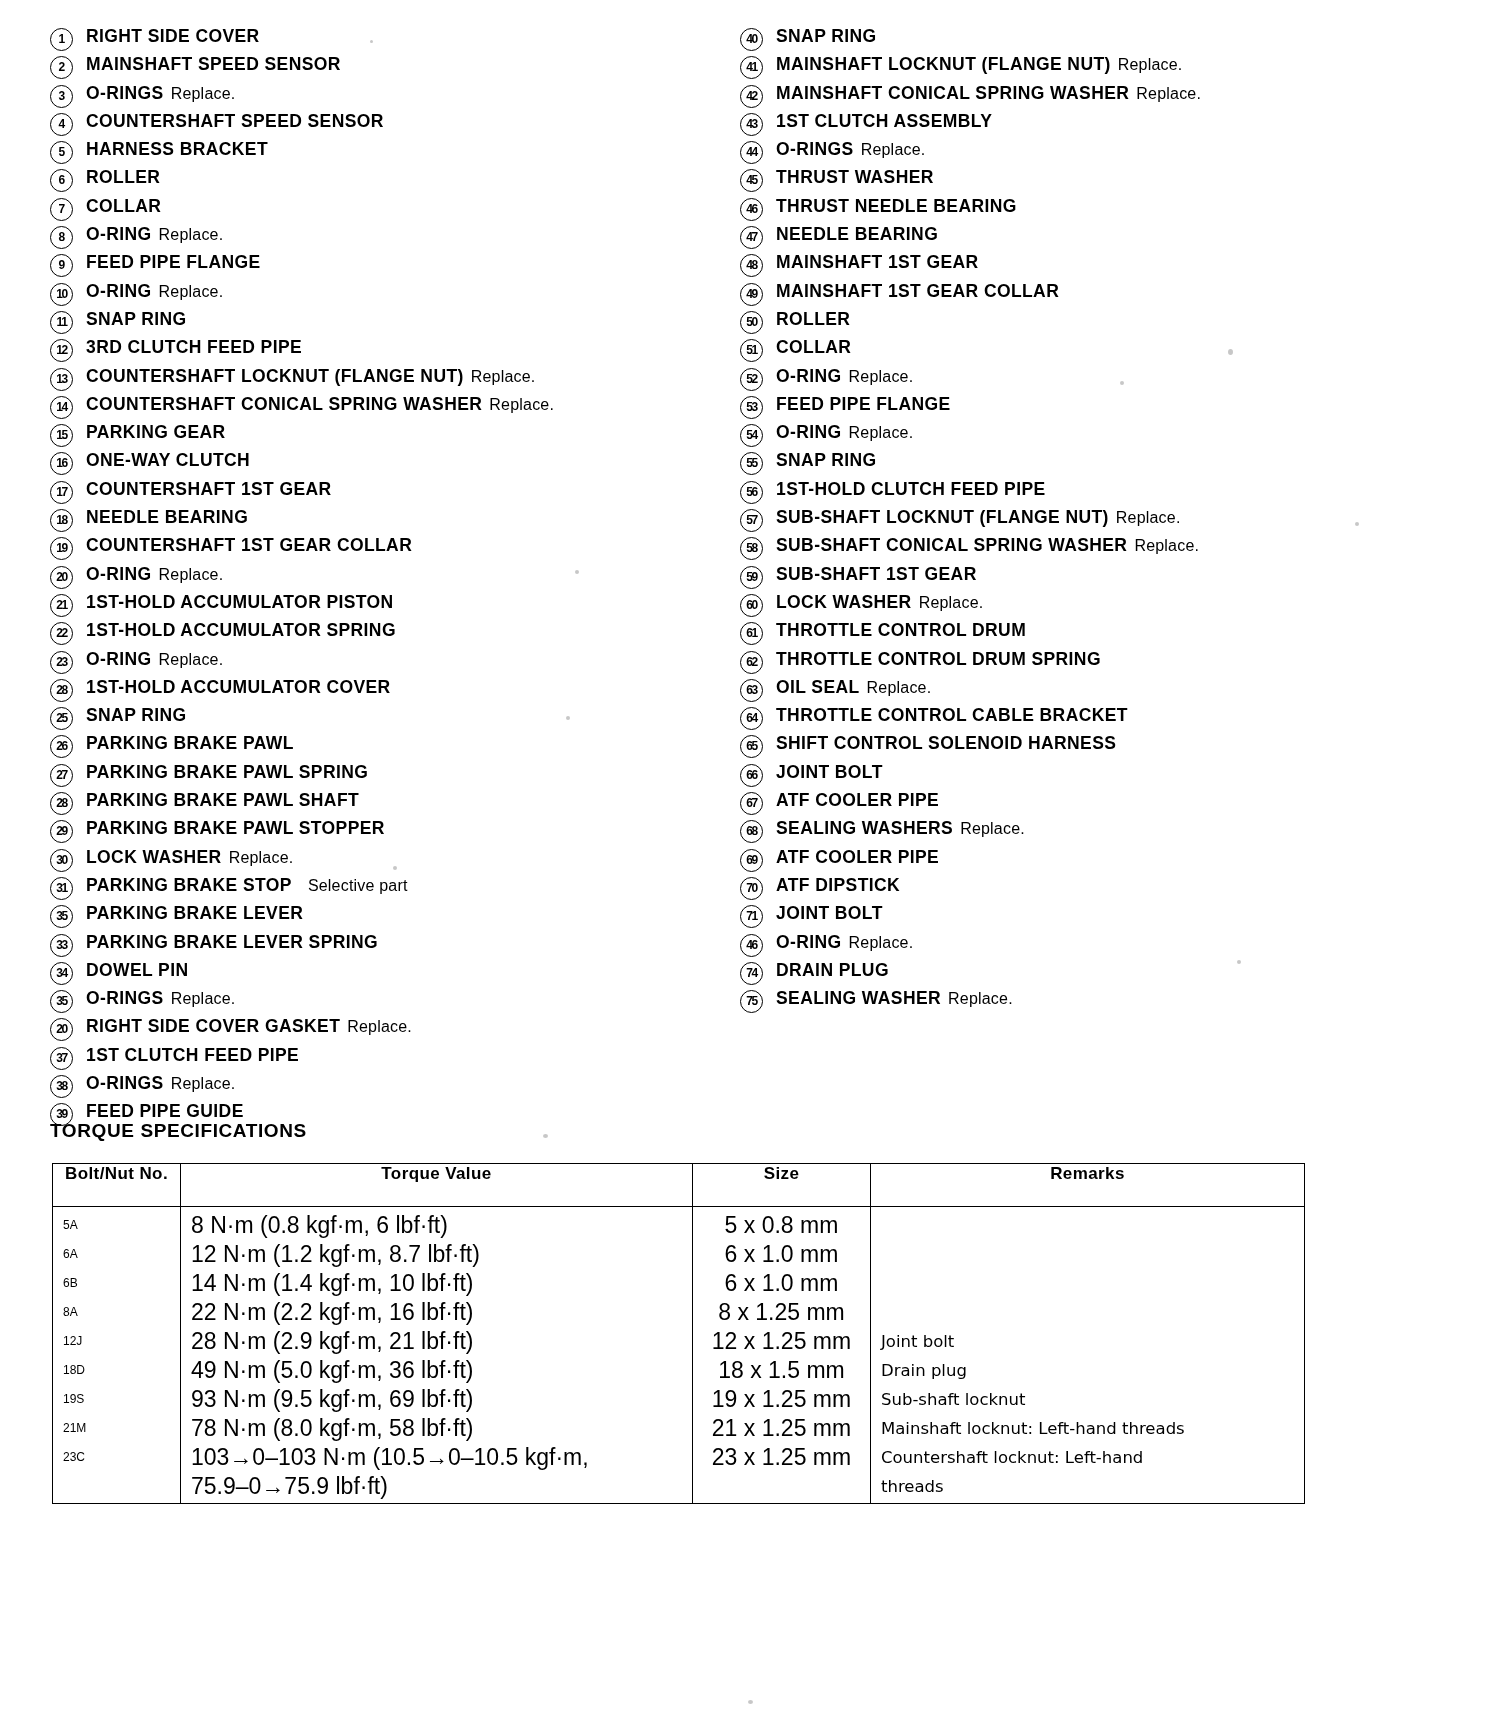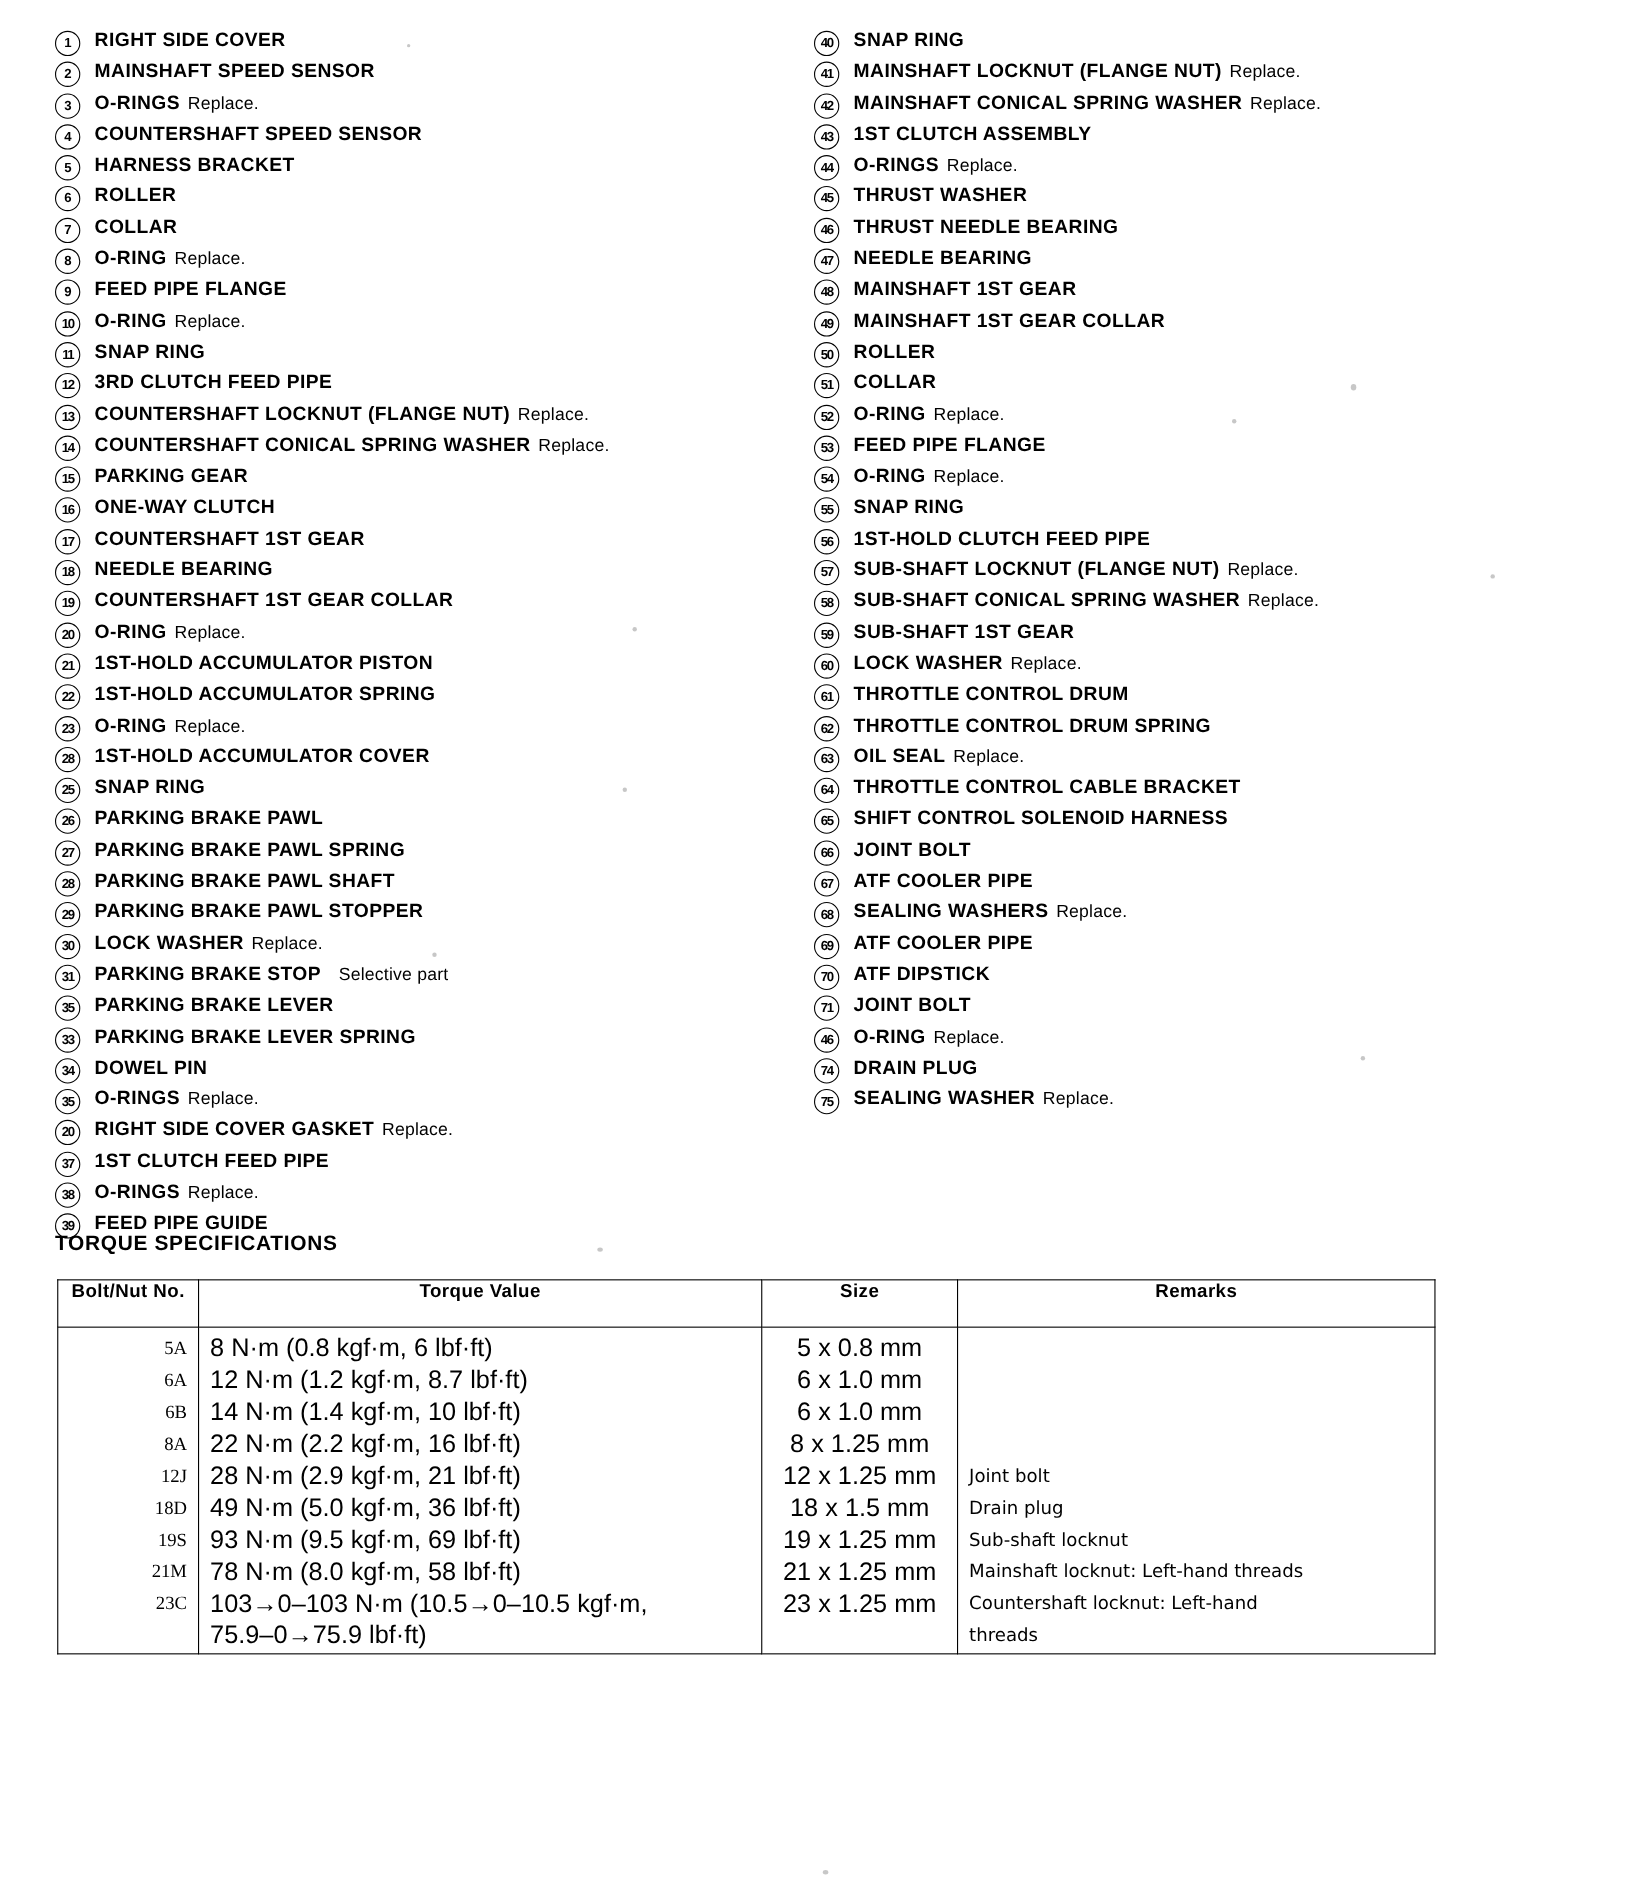--- a/index.html
+++ b/index.html
@@ -114,21 +114,21 @@
   .col-torque { width: 512px; }
   .col-size   { width: 178px; }
   .col-remarks{ width: 434px; }
 
   .cell-inner {
     padding: 4px 10px 2px 10px;
     font-size: 23px;
     line-height: 29px;
     white-space: pre-line;
   }
-  .c-no     { text-align: right; font-size: 17px; font-family: Liberation Serif, serif; }
+  .c-no     { text-align: left; font-size: 12px; }
   .c-torque { text-align: left; }
   .c-size   { text-align: center; }
   .c-remarks{ text-align: left; font-weight: normal; font-family: "DejaVu Sans", sans-serif; font-size: 16.5px; }
 
   .stack { display: block; }
   .stack > div { height: 29px; line-height: 29px; white-space: nowrap; overflow: visible; }
   .stack > div.tall2 { height: 58px; line-height: 29px; white-space: pre-line; }
 
   
   .speck {

